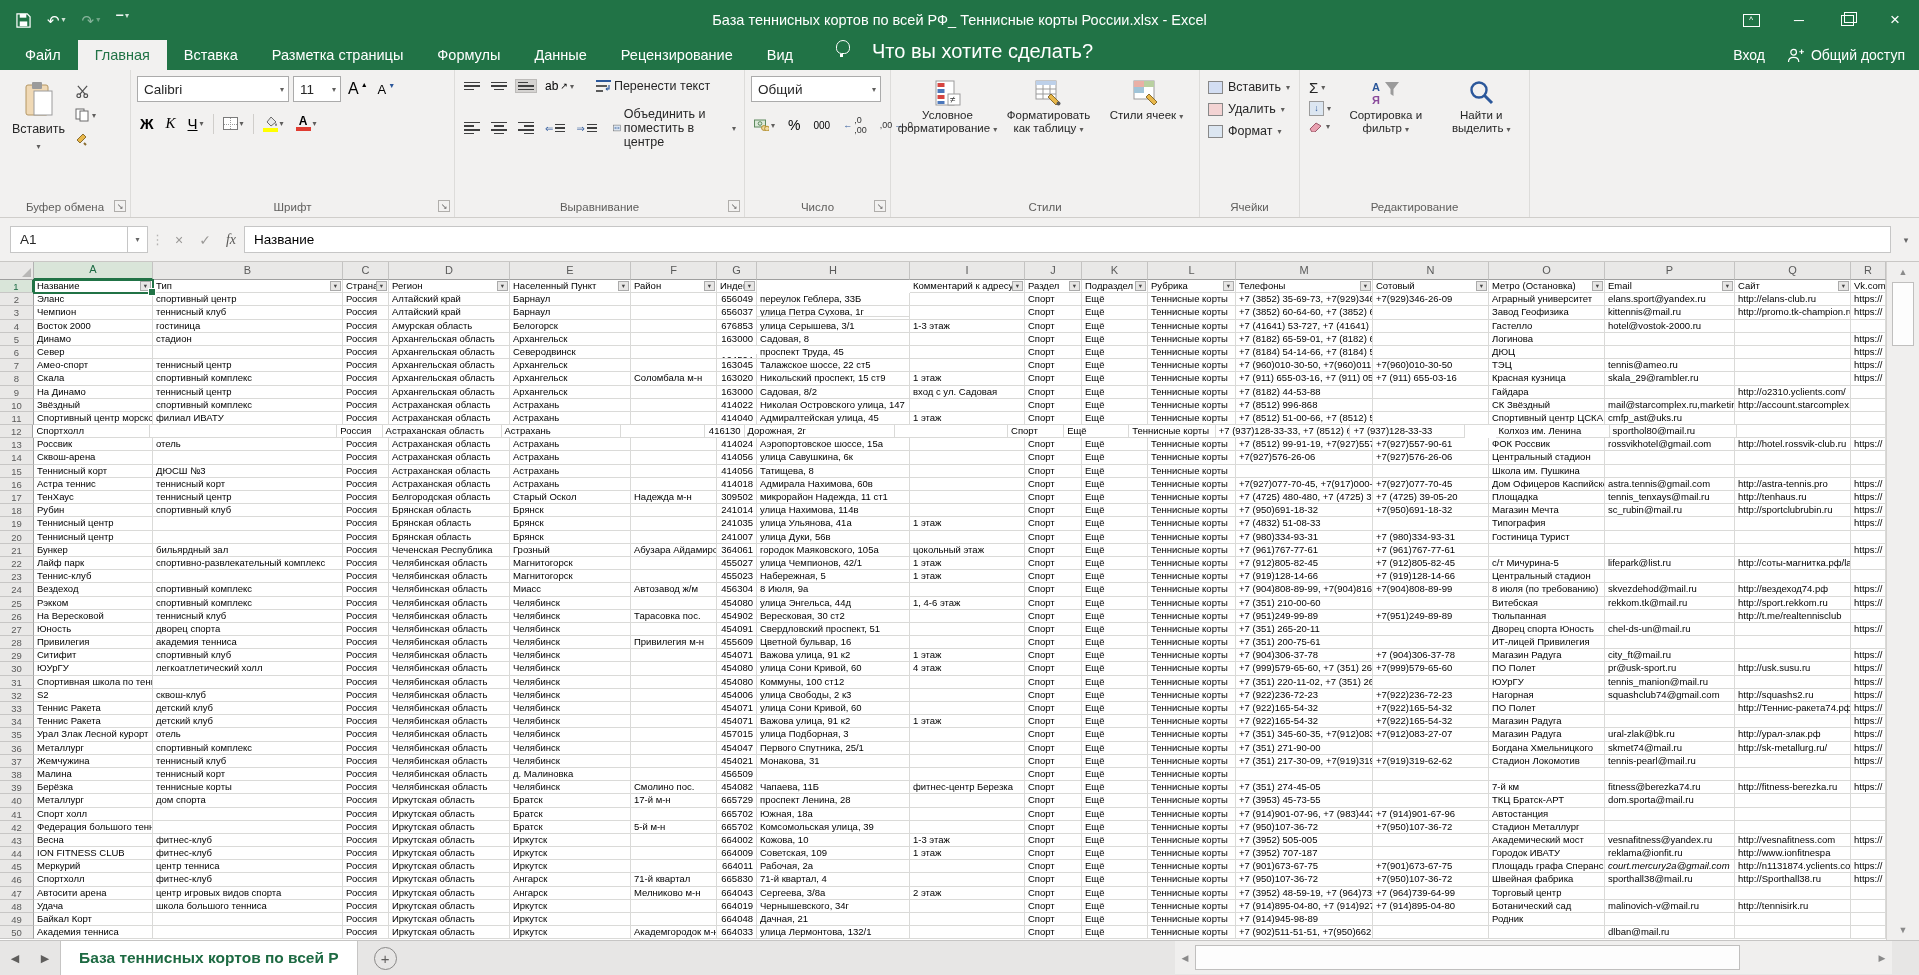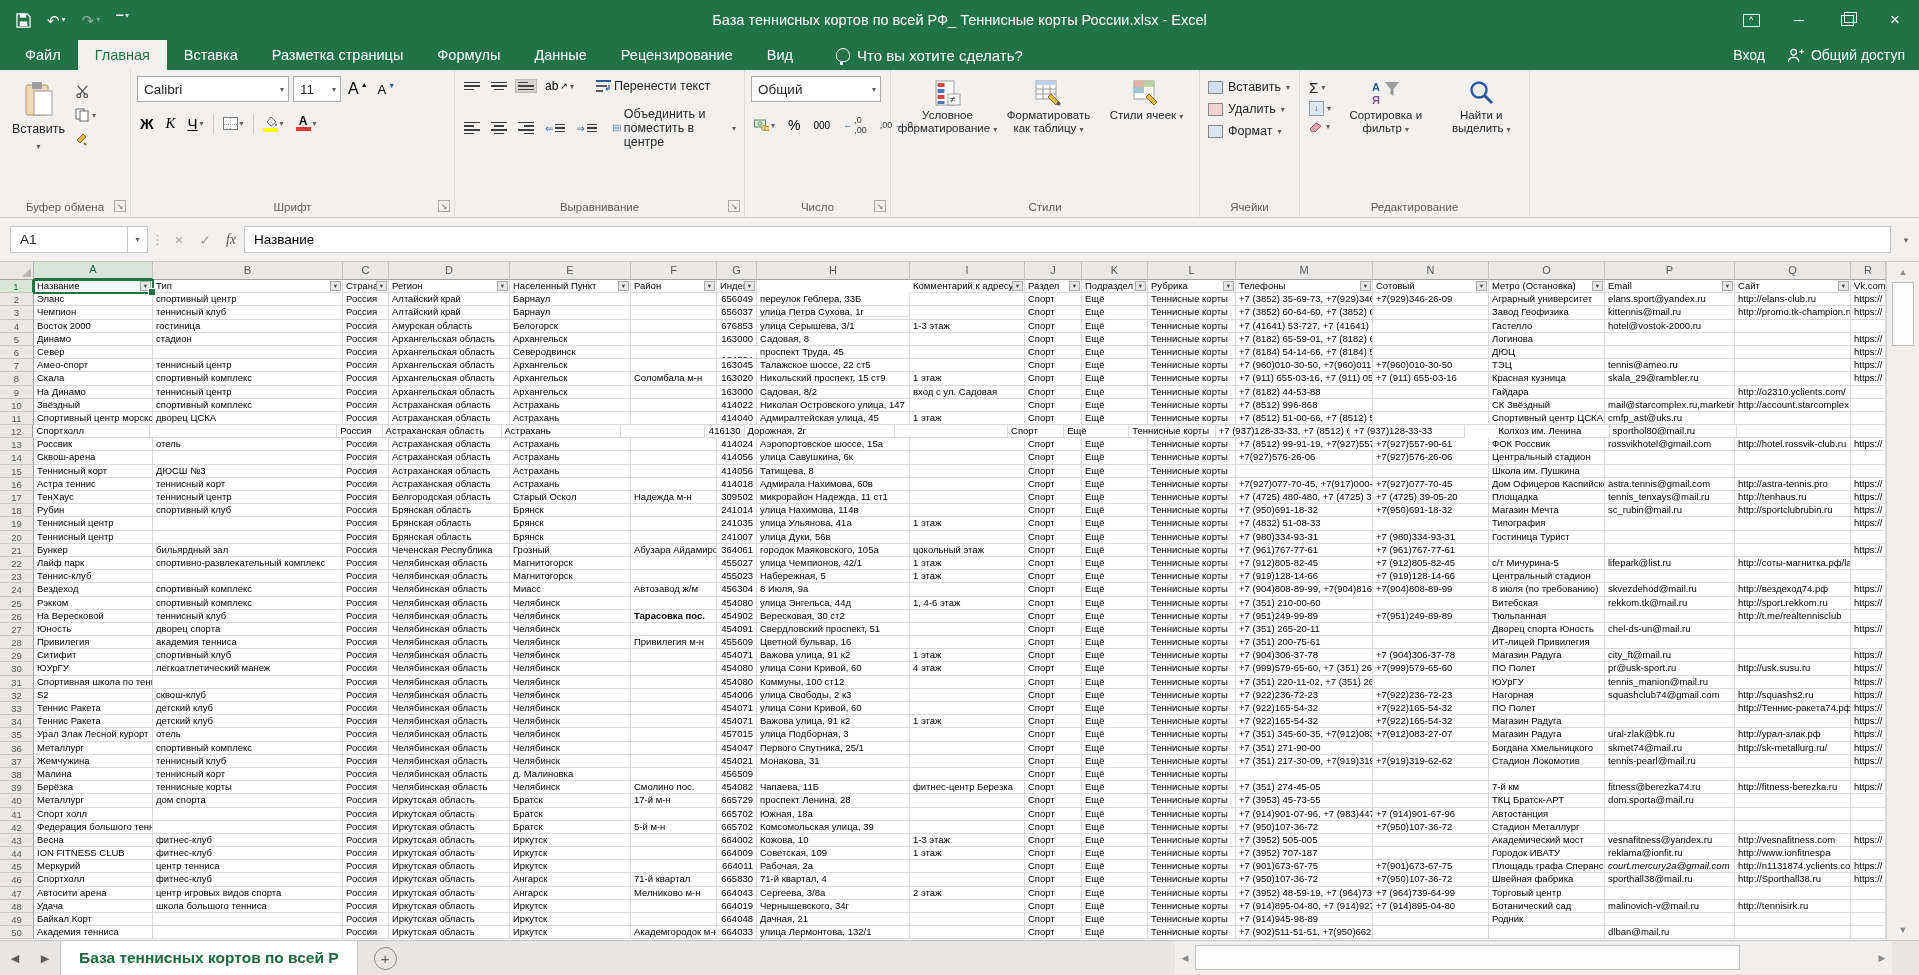--- a/index.html
+++ b/index.html
@@ -17,21 +17,21 @@
   .winctl{margin-left:auto;display:flex;height:100%;z-index:2;}
   .winbtn{width:48px;height:100%;display:flex;align-items:center;justify-content:center;color:#fff;font-size:14px;}
   .restore-ic{position:relative;width:11px;height:9px;border:1px solid #fff;background:transparent;}
   .restore-ic:before{content:"";position:absolute;left:2px;top:-4px;width:11px;height:9px;border:1px solid #fff;}
   .ribopts{width:15px;height:11px;border:1px solid #fff;display:flex;align-items:flex-start;justify-content:center;font-size:8px;line-height:7px;}
   
   .tabrow{position:absolute;top:40px;left:0;right:0;height:30px;background:#217346;display:flex;align-items:stretch;color:#fff;}
   .tabs{display:flex;align-items:stretch;padding-left:8px;}
   .rtab{display:flex;align-items:center;padding:0 17px;font-size:14.5px;white-space:nowrap;}
   .rtab.active{background:#f2f1f0;color:#217346;}
-  .searchzone{display:flex;align-items:center;gap:7px;margin-left:26px;font-size:15px;color:#fff;}
+  .searchzone{display:flex;gap:22px;margin-left:26px;font-size:20px;color:#fff;}
   .bulb{width:12px;height:12px;border:1.5px solid #fff;border-radius:50% 50% 40% 40%;position:relative;}
   .bulb:after{content:"";position:absolute;left:3px;bottom:-4px;width:3px;height:3px;background:#fff;}
   .tabright{margin-left:auto;display:flex;align-items:center;gap:22px;padding-right:14px;font-size:14px;}
   .person{display:flex;align-items:center;gap:7px;}
   .person svg{display:block;}
   
   .ribbon{position:absolute;top:70px;left:0;right:0;height:148px;background:#f2f1f0;
           border-bottom:1px solid #d0cecb;display:flex;box-sizing:border-box;}
   .grp{position:relative;height:100%;border-right:1px solid #dddcda;box-sizing:border-box;padding:6px 4px 24px 6px;}
   .glabel{position:absolute;bottom:4px;left:0;right:0;text-align:center;font-size:11.5px;color:#5f5e5c;white-space:nowrap;}
@@ -716,21 +716,21 @@
           <div class="cell" style="width: 137px;"><span>+7 (8512) 996-868</span></div>
           <div class="cell" style="width: 116px;"><span></span></div>
           <div class="cell" style="width: 116px;"><span>СК Звёздный</span></div>
           <div class="cell" style="width: 130px;"><span>mail@starcomplex.ru,marketing</span></div>
           <div class="cell" style="width: 116px;"><span>http://account.starcomplex.ru</span></div>
           <div class="cell" style="width: 35px;"><span></span></div>
         </div>
         <div class="grow">
           <div class="rnum" style="width: 34px;">11</div>
           <div class="cell" style="width: 119px;"><span>Спортивный центр морской и ф</span></div>
-          <div class="cell" style="width: 190px;"><span>дворец ЦСКА</span></div>
+          <div class="cell" style="width: 190px;"><span>филиал ИВАТУ</span></div>
           <div class="cell" style="width: 46px;"><span>Россия</span></div>
           <div class="cell" style="width: 121px;"><span>Астраханская область</span></div>
           <div class="cell" style="width: 121px;"><span>Астрахань</span></div>
           <div class="cell" style="width: 86px;"><span></span></div>
           <div class="cell num" style="width: 40px;"><span>414040</span></div>
           <div class="cell" style="width: 153px;"><span>Адмиралтейская улица, 45</span></div>
           <div class="cell" style="width: 115px;"><span>1 этаж</span></div>
           <div class="cell" style="width: 57px;"><span>Спорт</span></div>
           <div class="cell" style="width: 66px;"><span>Ещё</span></div>
           <div class="cell" style="width: 88px;"><span>Теннисные корты</span></div>
@@ -1035,21 +1035,21 @@
           <div class="cell" style="width: 116px;"><span>http://sport.rekkom.ru</span></div>
           <div class="cell" style="width: 35px;"><span>https://</span></div>
         </div>
         <div class="grow">
           <div class="rnum" style="width: 34px;">26</div>
           <div class="cell" style="width: 119px;"><span>На Вересковой</span></div>
           <div class="cell" style="width: 190px;"><span>теннисный клуб</span></div>
           <div class="cell" style="width: 46px;"><span>Россия</span></div>
           <div class="cell" style="width: 121px;"><span>Челябинская область</span></div>
           <div class="cell" style="width: 121px;"><span>Челябинск</span></div>
-          <div class="cell" style="width: 86px; font-weight: bold;"><span>Тарасовка пос.</span></div>
+          <div class="cell" style="width: 86px;"><span>Тарасовка пос.</span></div>
           <div class="cell num" style="width: 40px;"><span>454902</span></div>
           <div class="cell" style="width: 153px;"><span>Вересковая, 30 ст2</span></div>
           <div class="cell" style="width: 115px;"><span></span></div>
           <div class="cell" style="width: 57px;"><span>Спорт</span></div>
           <div class="cell" style="width: 66px;"><span>Ещё</span></div>
           <div class="cell" style="width: 88px;"><span>Теннисные корты</span></div>
           <div class="cell" style="width: 137px;"><span>+7 (951)249-99-89</span></div>
           <div class="cell" style="width: 116px;"><span>+7(951)249-89-89</span></div>
           <div class="cell" style="width: 116px;"><span>Тюльпанная</span></div>
           <div class="cell" style="width: 130px;"><span></span></div>
@@ -1115,21 +1115,21 @@
           <div class="cell" style="width: 137px;"><span>+7 (904)306-37-78</span></div>
           <div class="cell" style="width: 116px;"><span>+7 (904)306-37-78</span></div>
           <div class="cell" style="width: 116px;"><span>Магазин Радуга</span></div>
           <div class="cell" style="width: 130px;"><span>city_ft@mail.ru</span></div>
           <div class="cell" style="width: 116px;"><span></span></div>
           <div class="cell" style="width: 35px;"><span>https://</span></div>
         </div>
         <div class="grow">
           <div class="rnum" style="width: 34px;">30</div>
           <div class="cell" style="width: 119px;"><span>ЮУрГУ</span></div>
-          <div class="cell" style="width: 190px;"><span>легкоатлетический манеж</span></div>
+          <div class="cell" style="width: 190px;"><span>легкоатлетический холл</span></div>
           <div class="cell" style="width: 46px;"><span>Россия</span></div>
           <div class="cell" style="width: 121px;"><span>Челябинская область</span></div>
           <div class="cell" style="width: 121px;"><span>Челябинск</span></div>
           <div class="cell" style="width: 86px;"><span></span></div>
           <div class="cell num" style="width: 40px;"><span>454080</span></div>
           <div class="cell" style="width: 153px;"><span>улица Сони Кривой, 60</span></div>
           <div class="cell" style="width: 115px;"><span>4 этаж</span></div>
           <div class="cell" style="width: 57px;"><span>Спорт</span></div>
           <div class="cell" style="width: 66px;"><span>Ещё</span></div>
           <div class="cell" style="width: 88px;"><span>Теннисные корты</span></div>

